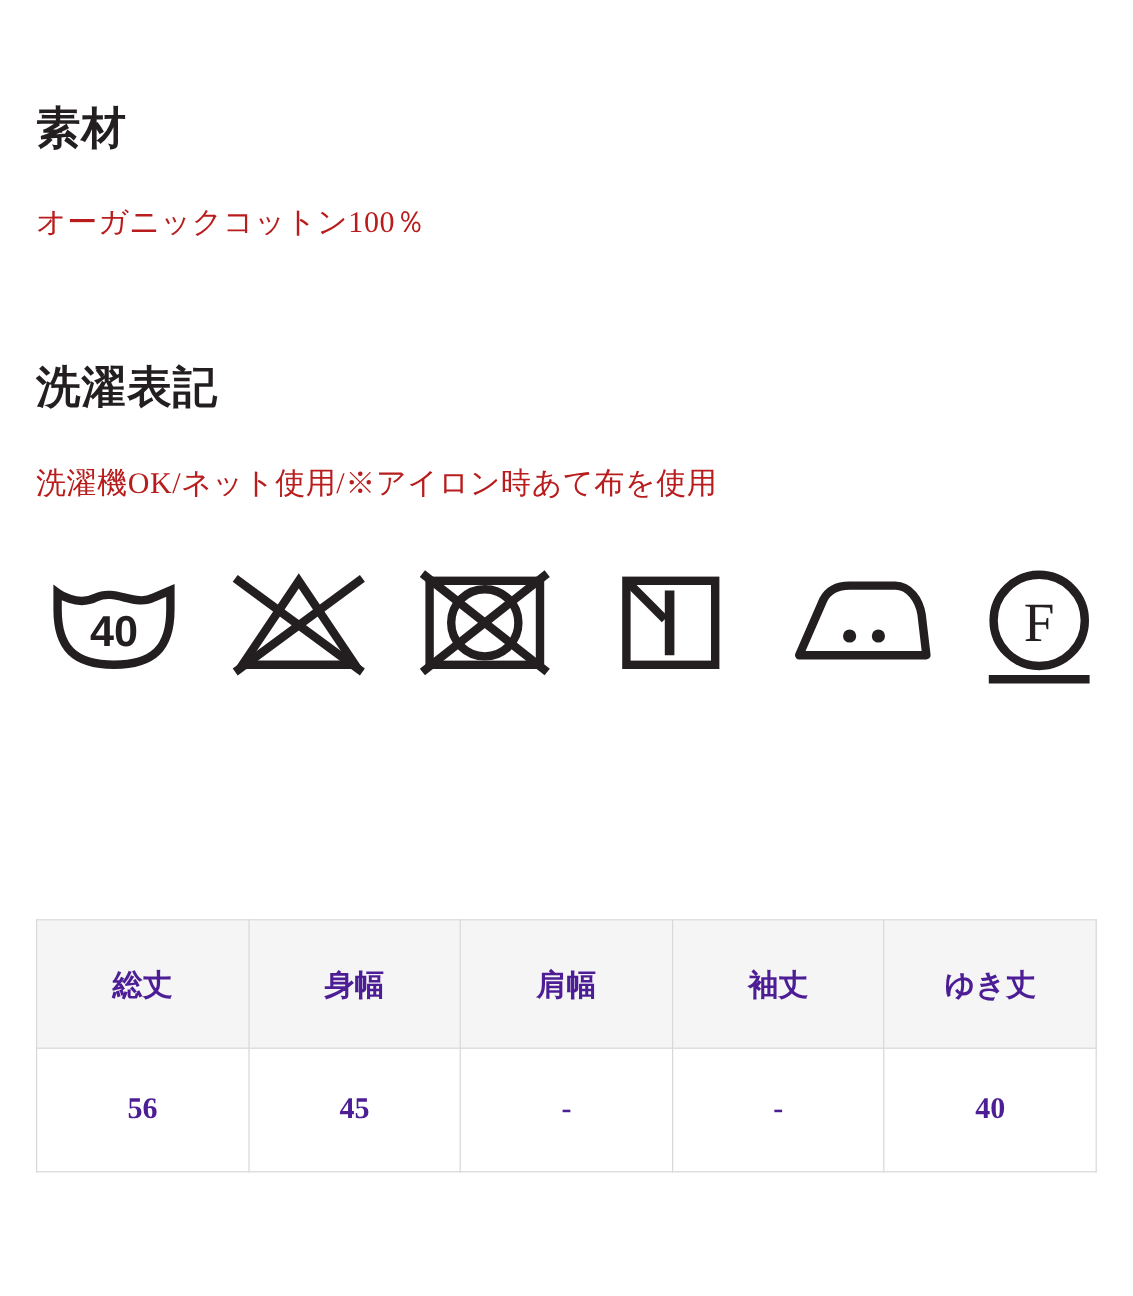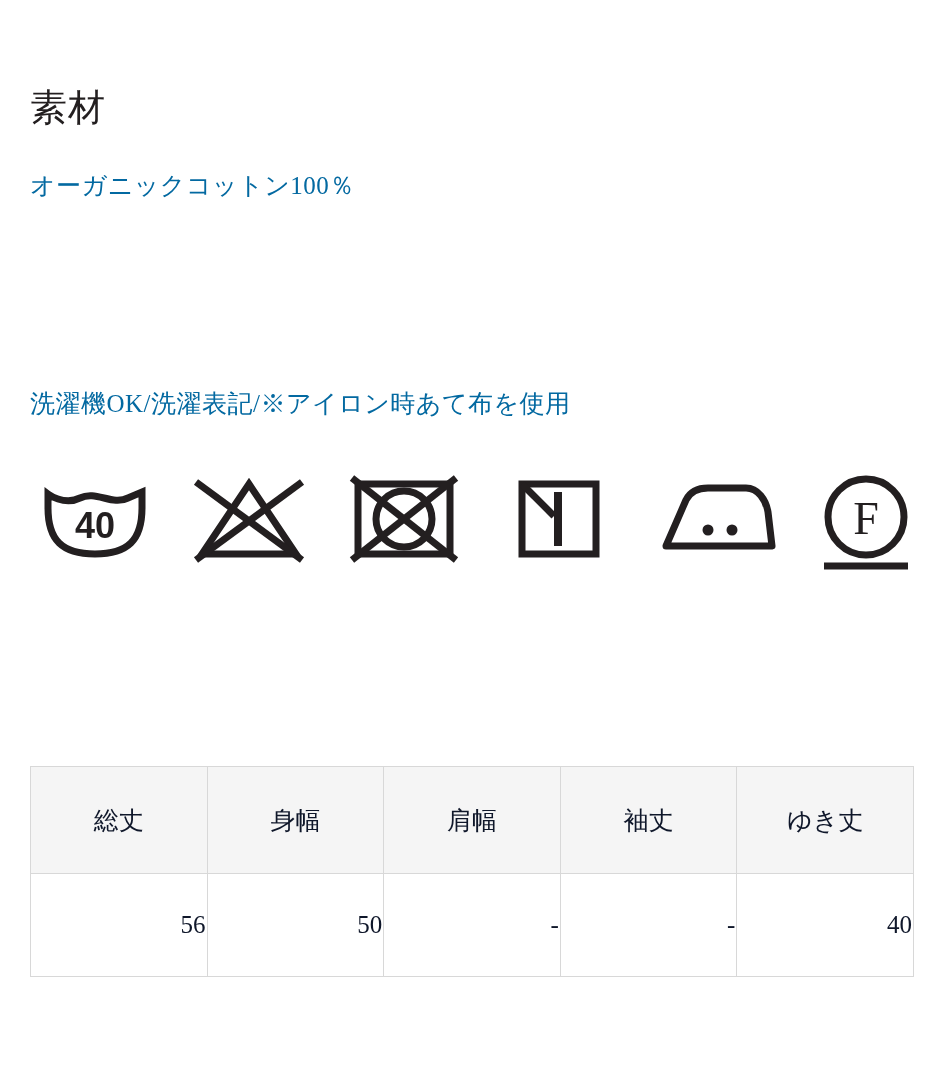--- a/index.html
+++ b/index.html
@@ -16,32 +16,32 @@
   }
   .page {
     position: relative;
     width: 944px;
     height: 1080px;
     box-sizing: border-box;
     padding: 0 30px;
   }
   .section-title {
     font-size: 37px;
-    font-weight: 400;
+    font-weight: 700;
     letter-spacing: 1px;
     line-height: 1.2;
     margin: 0;
     color: #231f20;
   }
   .body-text {
     font-size: 25px;
     letter-spacing: 0.5px;
     line-height: 1.4;
     margin: 0;
-    color: #0369a1;
+    color: #b91c1c;
   }
 
   
   #material-title { position: absolute; left: 30px; top: 86px; }
   #material-text  { position: absolute; left: 30px; top: 168px; }
 
   #care-title     { position: absolute; left: 30px; top: 302px; }
   #care-text      { position: absolute; left: 30px; top: 386px; }
 
   #care-symbols   { position: absolute; left: 34px; top: 462px; display: flex; align-items: center; gap: 16px; }
@@ -53,43 +53,43 @@
     position: absolute;
     left: 30px;
     top: 766px;
     width: 884px;
     border-collapse: collapse;
     table-layout: fixed;
   }
   #size-table th, #size-table td {
     border: 1px solid #d8d8d8;
     text-align: center;
-    font-weight: 400;
+    font-weight: 700;
     font-size: 25px;
-    color: #0f172a;
+    color: #4c1d95;
   }
   #size-table th {
     background: #f5f5f5;
     height: 104px;
   }
   #size-table td {
     background: #ffffff;
     height: 100px;
-    text-align: right;
   }
 </style>
 </head>
 <body>
 
 <div class="page">
 
   <h2 class="section-title" id="material-title">素材</h2>
   <p class="body-text" id="material-text">オーガニックコットン100％</p>
 
-  <p class="body-text" id="care-text">洗濯機OK/洗濯表記/※アイロン時あて布を使用</p>
+  <h2 class="section-title" id="care-title">洗濯表記</h2>
+  <p class="body-text" id="care-text">洗濯機OK/ネット使用/※アイロン時あて布を使用</p>
 
   <div id="care-symbols">
 
     <svg class="sym" viewBox="0 0 138 120">
       <path d="M14 32 C14 32, 30 44, 46 36 C62 28, 78 44, 94 36 L108 30 L108 46 C108 78, 94 92, 61 92 C28 92, 14 78, 14 46 Z" fill="none" stroke="#231f20" stroke-width="7" stroke-linejoin="miter"></path>
       <text x="61" y="76" font-family="'Liberation Sans', sans-serif" font-size="36" font-weight="700" text-anchor="middle" fill="#231f20">40</text>
     </svg>
 
     <svg class="sym" viewBox="0 0 138 120">
       <path d="M61 22 L108 92 L14 92 Z" fill="none" stroke="#231f20" stroke-width="7" stroke-linejoin="miter"></path>
@@ -131,21 +131,21 @@
         <th>総丈</th>
         <th>身幅</th>
         <th>肩幅</th>
         <th>袖丈</th>
         <th>ゆき丈</th>
       </tr>
     </thead>
     <tbody>
       <tr>
         <td>56</td>
-        <td>50</td>
+        <td>45</td>
         <td>-</td>
         <td>-</td>
         <td>40</td>
       </tr>
     </tbody>
   </table>
 
 </div>
 
 </body></html>

